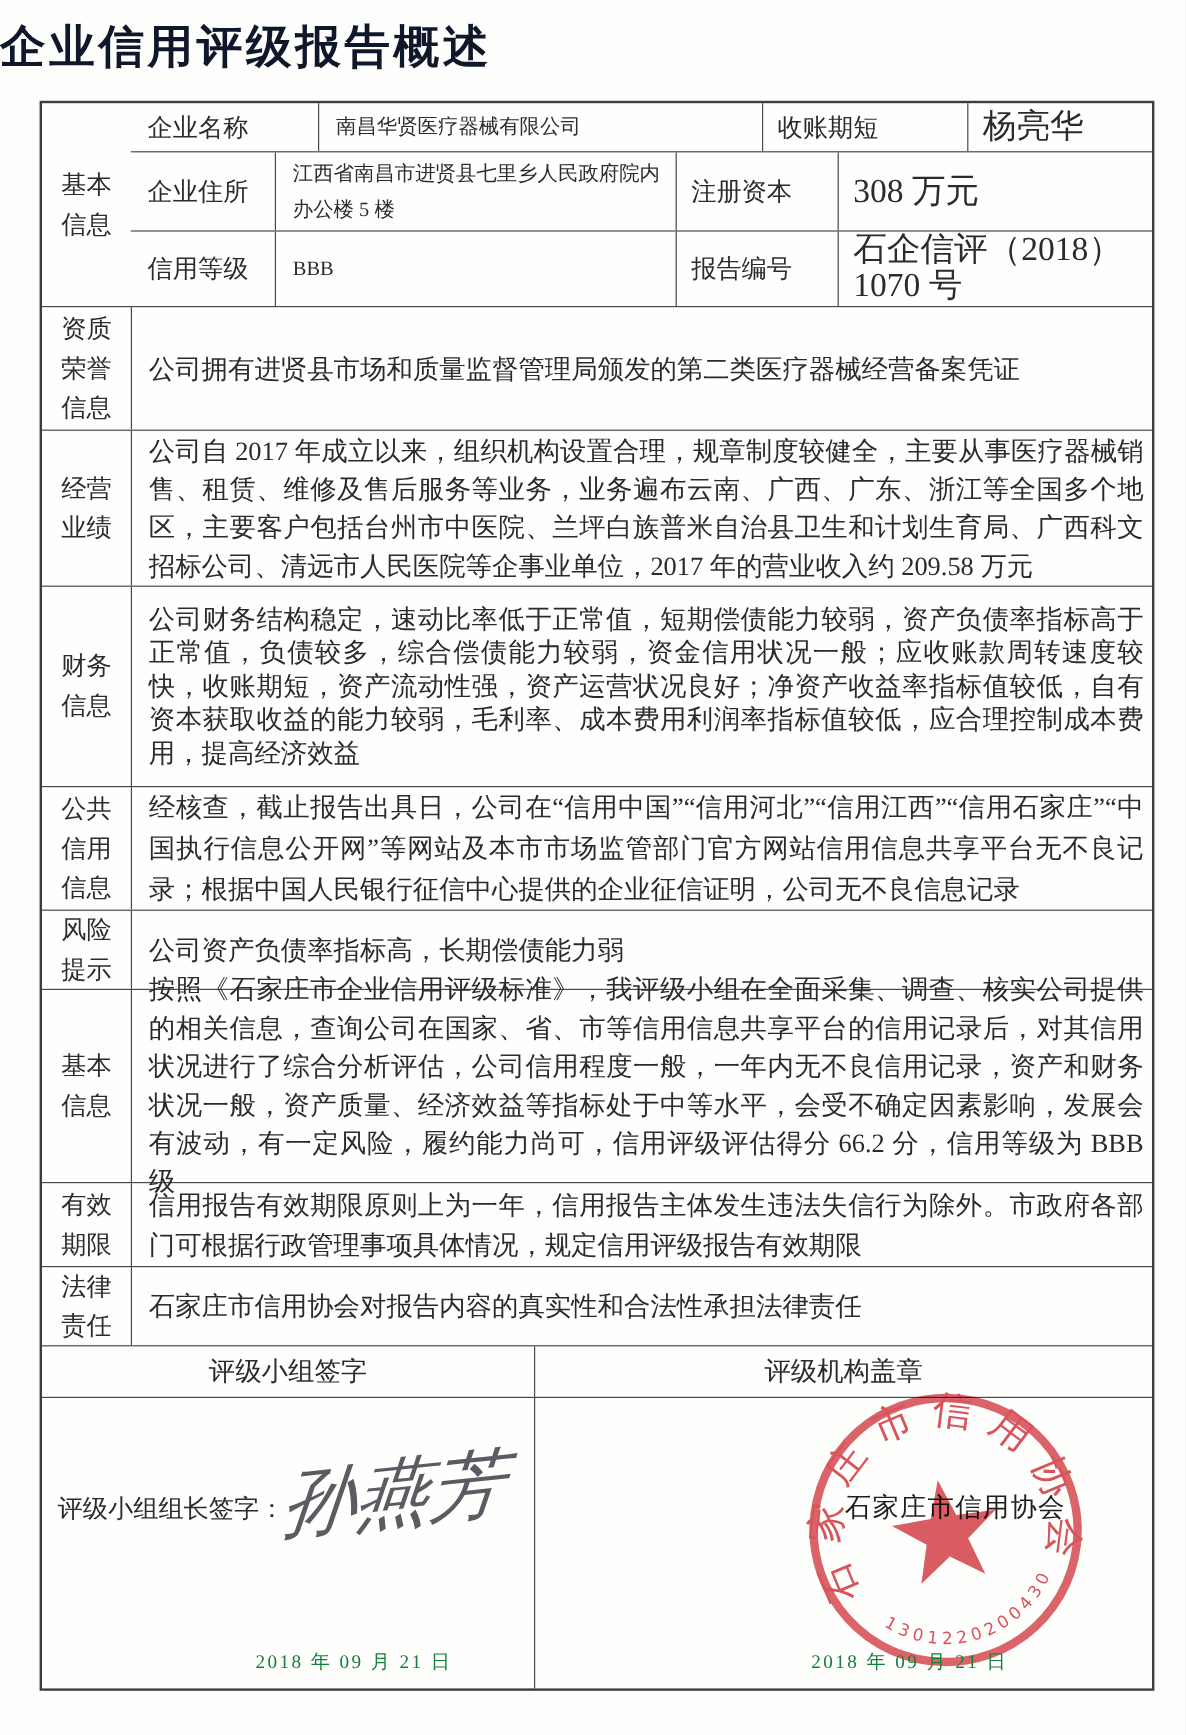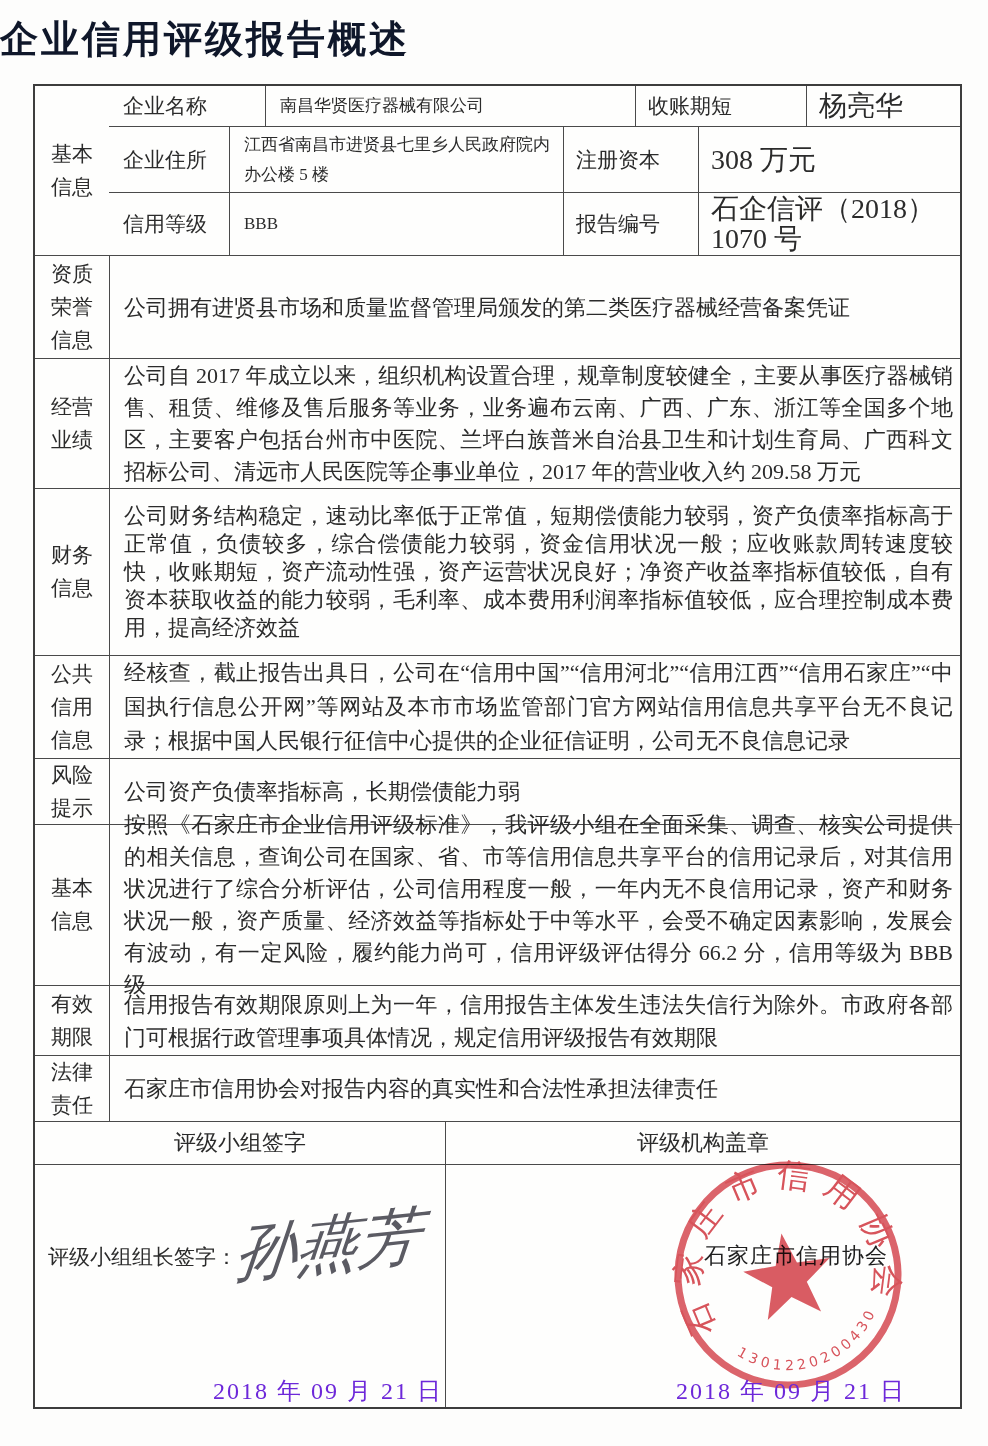--- a/index.html
+++ b/index.html
@@ -60,21 +60,21 @@
   .sig-right{flex:1 1 auto;}
   .leader-label{position:absolute;left:13px;top:78px;font-size:21px;}
   .handwriting{
     position:absolute;left:200px;top:38px;
     font-size:62px;color:#45454e;
     transform:rotate(-6deg) skewX(-12deg);
     font-style:italic;opacity:.88;
     white-space:nowrap;
     font-family:"DejaVu Serif",serif;
   }
-  .date{position:absolute;font-size:24px;letter-spacing:2px;white-space:nowrap;color:#6d28d9;text-align:right;}
+  .date{position:absolute;font-size:16px;letter-spacing:2px;white-space:nowrap;color:#15803d;text-align:right;}
   .date-left{left:178px;top:210px;}
   .date-right{left:230px;top:210px;}
   .org-name{position:absolute;left:258px;top:76px;font-size:22px;letter-spacing:1px;color:#1e1e1e;white-space:nowrap;}
   .stamp{
     position:absolute;left:222px;top:-10px;
     width:240px;height:240px;
     transform:rotate(-9deg);
     mix-blend-mode:multiply;
     opacity:.92;
   }

